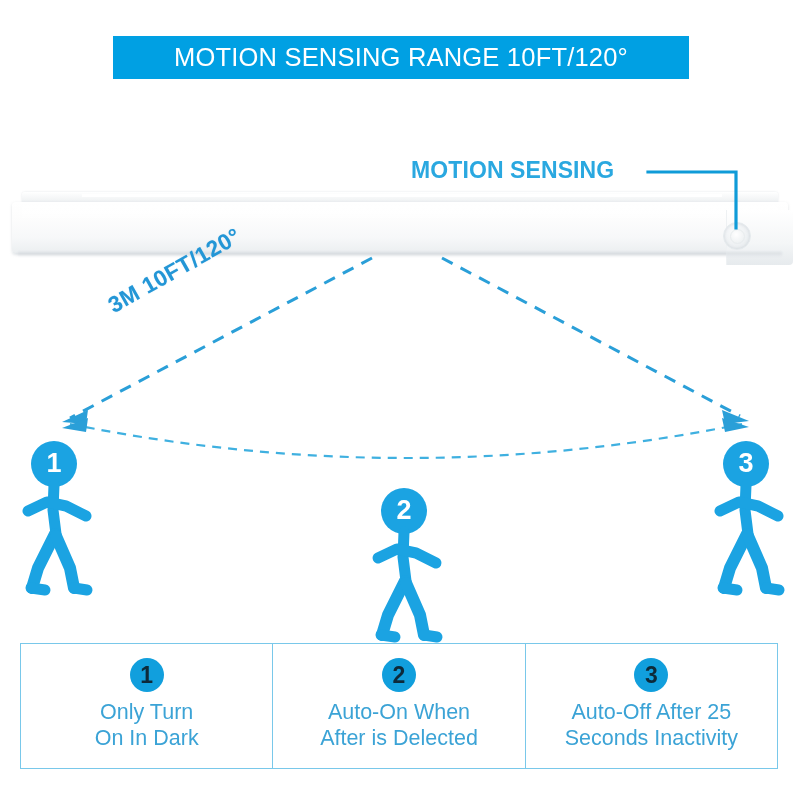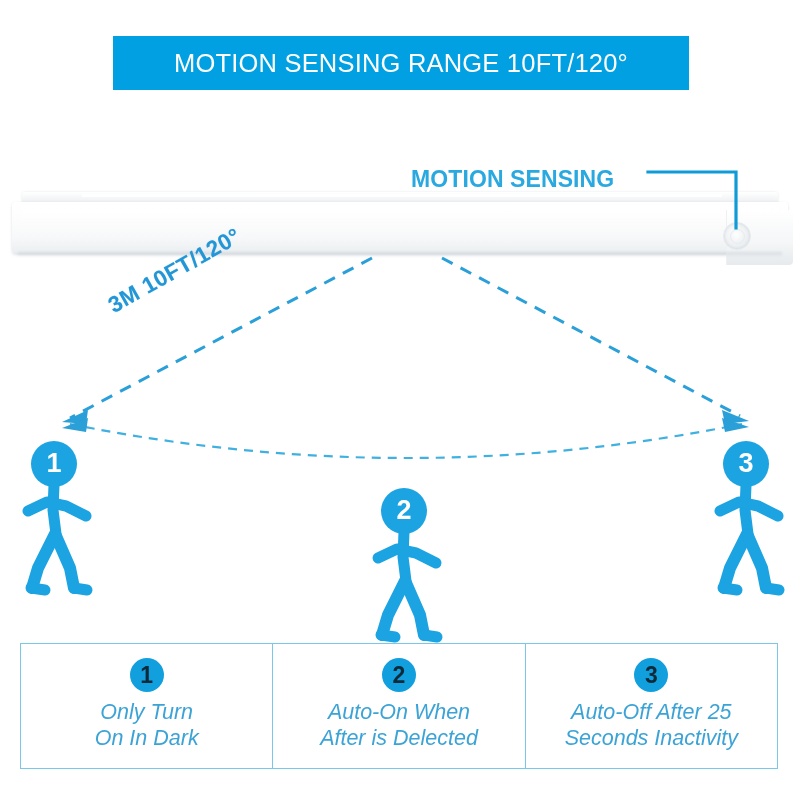--- a/index.html
+++ b/index.html
@@ -20,21 +20,21 @@
     height: 800px;
     background: #ffffff;
   }
 
   
   #header-banner {
     position: absolute;
     left: 113px;
     top: 36px;
     width: 576px;
-    height: 54px;
+    height: 43px;
     background: #00a0e3;
     display: flex;
     align-items: center;
     justify-content: center;
   }
   #header-banner-title {
     color: #ffffff;
     font-size: 25.5px;
     letter-spacing: 0.2px;
     white-space: nowrap;
@@ -44,21 +44,20 @@
   
   #callout-label {
     position: absolute;
     left: 411px;
     top: 157px;
     color: #2aa8e0;
     font-size: 23px;
     font-weight: 600;
     letter-spacing: 0.1px;
     white-space: nowrap;
-    margin-top: 9px;
   }
 
   
   #light-bar-wrap {
     position: absolute;
     left: 8px;
     top: 192px;
     width: 784px;
     height: 75px;
   }
@@ -215,21 +214,20 @@
     justify-content: center;
     line-height: 1;
     margin-bottom: 7px;
   }
   .legend-text {
     color: #3ba3d6;
     font-size: 21.5px;
     line-height: 1.22;
     text-align: center;
     white-space: pre-line;
-    font-style: italic;
   }
 </style>
 </head>
 <body>
 
 <div id="stage">
 
   <div id="header-banner">
     <div id="header-banner-title">MOTION SENSING RANGE 10FT/120°</div>
   </div>

